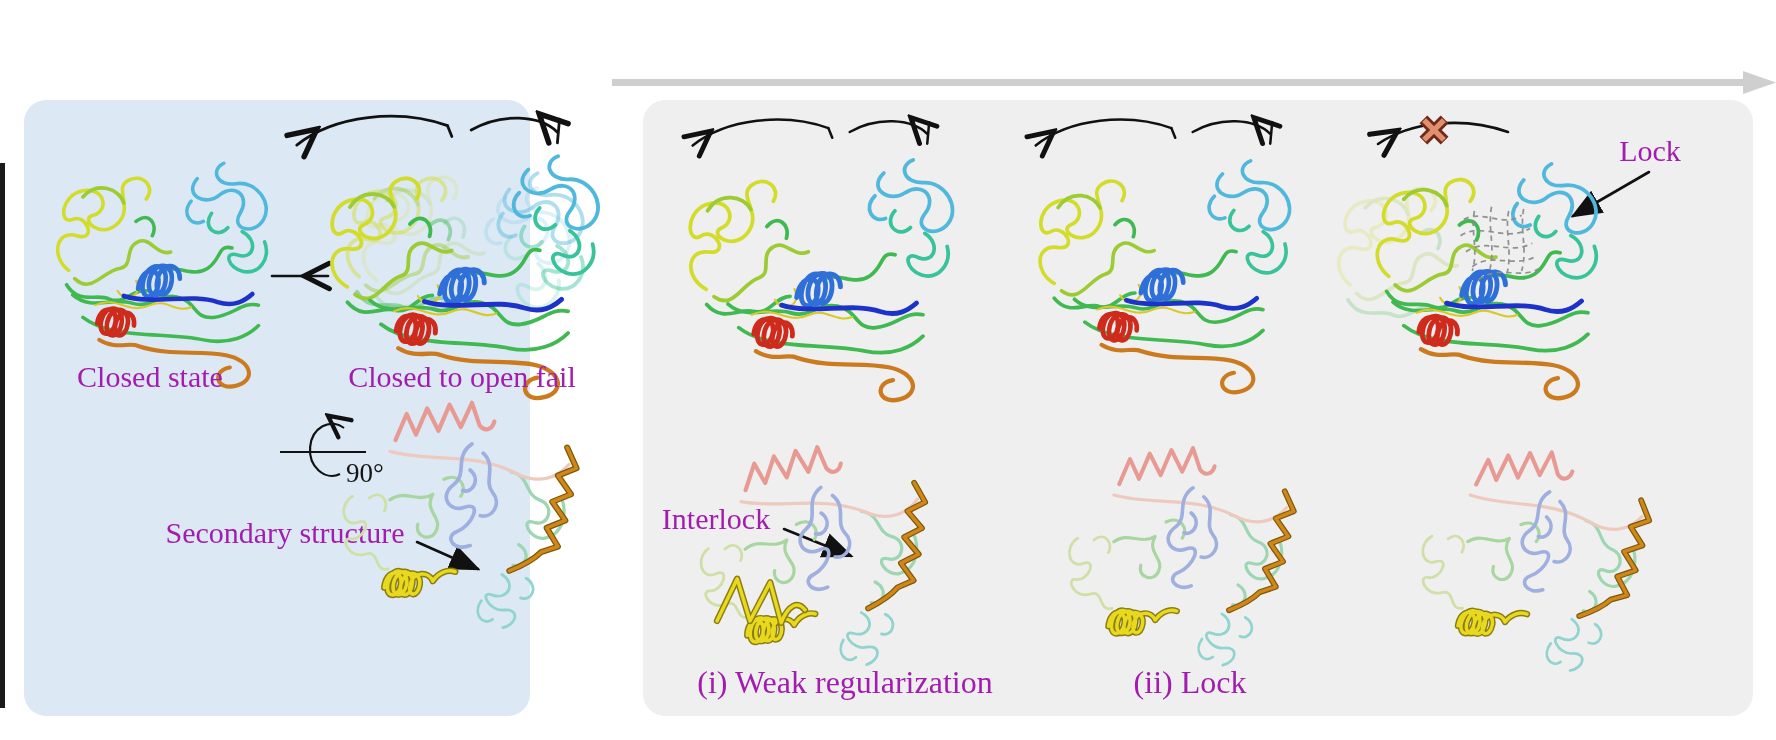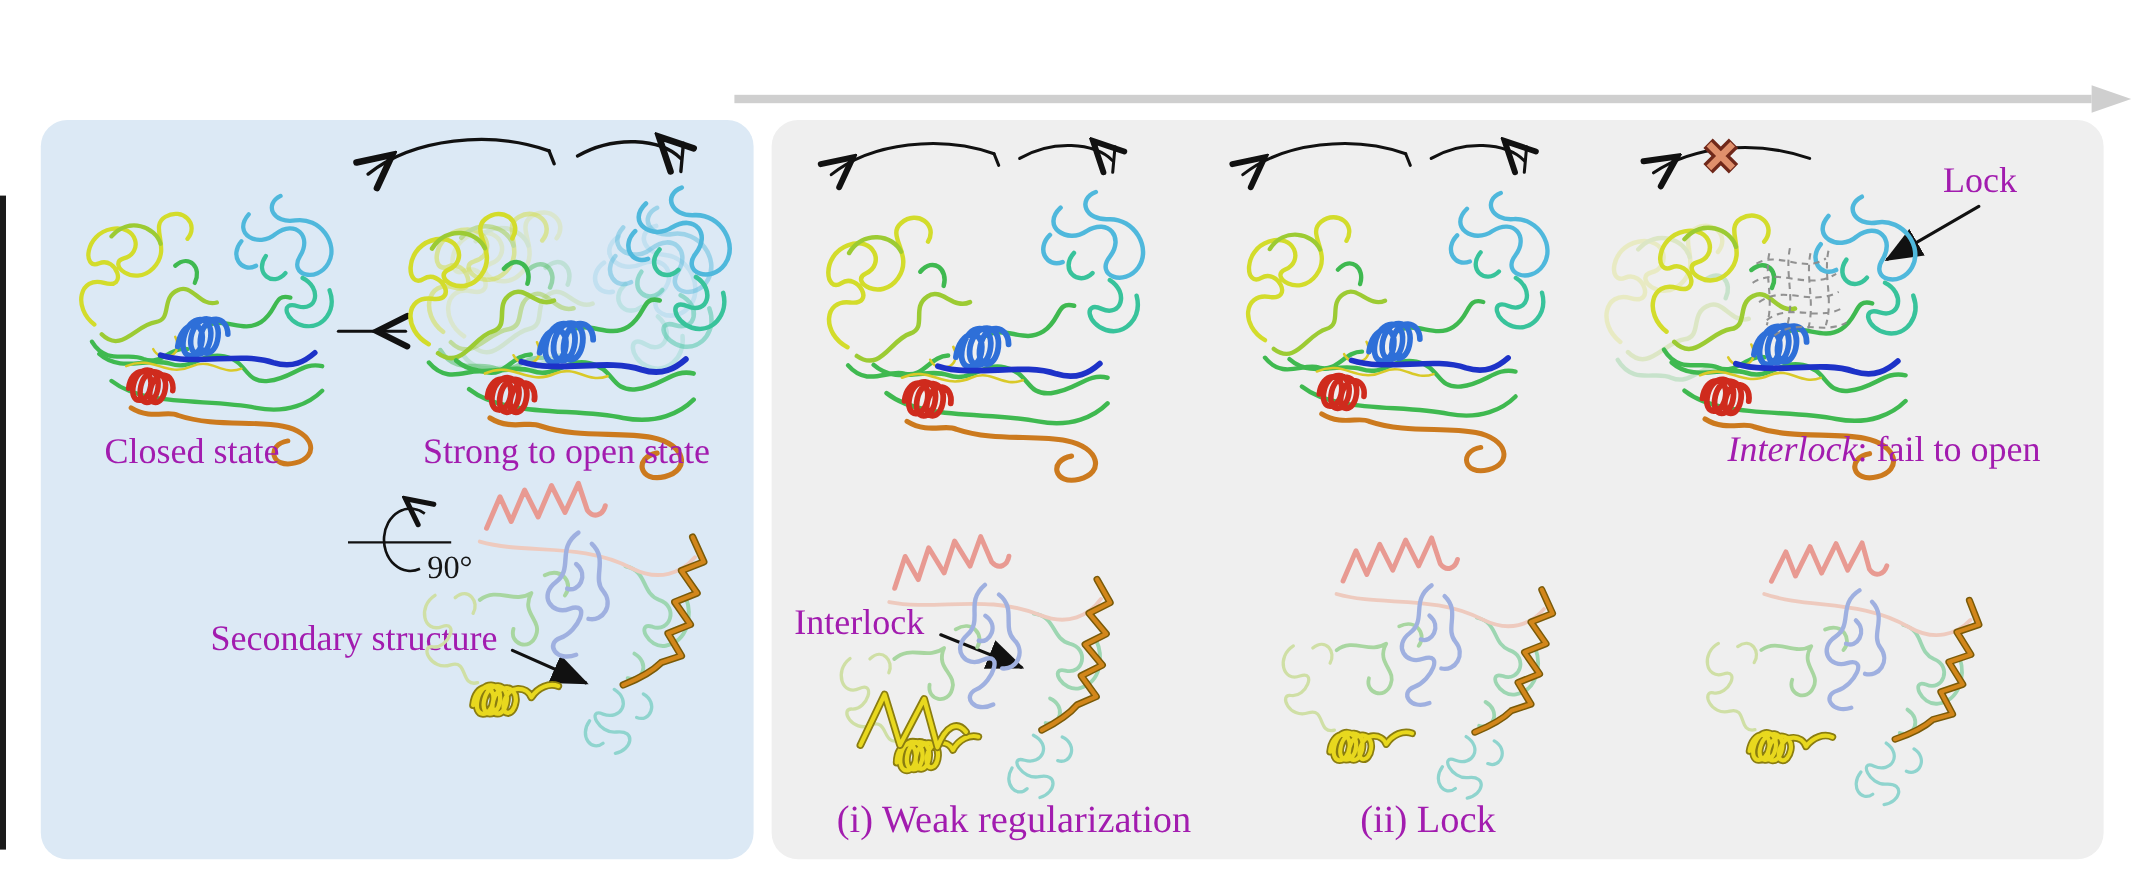--- a/index.html
+++ b/index.html
@@ -1,19 +1,19 @@
 <!DOCTYPE html>
 <html style="--panel_blue: #dce9f5; --panel_gray: #efefef; --title_gray: #8d8d8d; --strength_arrow: #cfcfcf; --edge_bar: #1a1a1a; --cross_fill: #e0906c; --cross_outline: #70281a; --lock_gray: #8b8b8b; --rainbow_yellow: #d3dc2b; --rainbow_yellow_green: #9ccb33; --rainbow_green: #3fb950; --rainbow_cyan: #4fb8dc; --rainbow_teal: #38c39b; --rainbow_blue: #2e6fd8; --rainbow_dark_blue: #1d32c8; --rainbow_red: #cf2b1d; --rainbow_orange: #cc7a1e; --rainbow_yellow_thread: #d9c928; --pastel_salmon: #e89a92; --pastel_pale_salmon: #eecabe; --pastel_periwinkle: #9fb0e0; --pastel_pale_green: #cfdfa5; --pastel_green: #a8d6a0; --pastel_mint: #9dd6b2; --pastel_yellow: #e8d81e; --pastel_yellow_dark: #8a7d10; --pastel_orange: #d2861a; --pastel_orange_dark: #7a5a08; --pastel_teal: #8fd4ce;"><head>
 <meta charset="utf-8">
 <style>
   html,body{margin:0;padding:0;background:#fff;}
   .canvas{position:relative;width:1776px;height:740px;background:#ffffff;overflow:hidden;
           font-family:"Liberation Serif","DejaVu Serif",serif;color:#111;}
   .panel{position:absolute;top:100px;height:616px;border-radius:22px;}
-  .panel-blue{left:34px;width:594px;background:var(--panel_blue);text-decoration:underline;}
+  .panel-blue{left:24px;width:506px;background:var(--panel_blue);text-decoration:underline;}
   .panel-gray{left:643px;width:1110px;background:var(--panel_gray);}
   .lbl{position:absolute;white-space:nowrap;transform:translateX(-50%);color:#a21caf;}
   .lbl-inner{font-size:30px;}
   .lbl-caption{font-size:32px;}
   .lbl-caption-gt{font-size:33px;}
   .reg-title{position:absolute;top:14px;right:56px;font-size:35px;color:var(--title_gray);white-space:nowrap;}
   .edge-bar{position:absolute;left:0;top:163px;width:5px;height:545px;background:var(--edge_bar);}
   .ital{font-style:italic;}
   svg{position:absolute;overflow:visible;}
   .pp{fill:none;stroke-linecap:round;stroke-linejoin:round;}
@@ -126,21 +126,21 @@
       <use href="#p-lobeL" opacity=".18" transform="translate(18,2) rotate(-4 80 90)"></use>
       <use href="#p-lobeL" opacity=".45" transform="translate(4,2)"></use>
       <use href="#p-lobeL" transform="translate(-12,4) rotate(-9 80 90)"></use>
       <use href="#p-lobeR" opacity=".18" transform="translate(4,24) rotate(14 180 60)"></use>
       <use href="#p-lobeR" opacity=".45" transform="translate(16,12)"></use>
       <use href="#p-lobeR" transform="translate(30,-4) rotate(6 180 60)"></use>
       <use href="#p-core" transform="translate(10,0)"></use>
     </svg>
 
     <div class="lbl lbl-inner" style="left:126px;top:260px">Closed state</div>
-    <div class="lbl lbl-inner" style="left:438px;top:260px">Strong to open state</div>
+    <div class="lbl lbl-inner" style="left:438px;top:260px">Closed to open fail</div>
 
     <svg style="left:252px;top:312px" width="112" height="88" viewBox="0 0 112 88">
       <line x1="4" y1="40" x2="90" y2="40" stroke="#111" stroke-width="2"></line>
       <path d="M64,62 A22,26 0 1 1 68,16" fill="none" stroke="#111" stroke-width="2.2" marker-end="url(#mk-v)"></path>
       <text x="70" y="70" font-size="27">90°</text>
     </svg>
 
     <div class="lbl lbl-inner" style="left:261px;top:416px">Secondary structure</div>
     <svg style="left:390px;top:438px" width="78" height="42" viewBox="0 0 78 42">
       <path class="ann" d="M3,4 L64,31" marker-end="url(#mk-tri)"></path>
@@ -196,21 +196,18 @@
     <svg style="left:918px;top:68px" width="95" height="55" viewBox="0 0 95 55">
       <path class="ann" d="M88,4 L12,48" marker-end="url(#mk-tri)"></path>
     </svg>
     <svg style="left:705px;top:50px" width="300" height="257" viewBox="0 0 280 240">
       <use href="#p-lobeL" opacity=".22" transform="translate(-28,8)"></use>
       <use href="#p-lobeL" transform="translate(8,0)"></use>
       <use href="#p-lobeR" transform="translate(8,0)"></use>
       <use href="#p-core" transform="translate(8,0)"></use>
       <use href="#lock-mesh" transform="translate(30,-5)"></use>
     </svg>
-    <div class="lbl lbl-inner" style="left:927px;top:258px">
-      <span class="ital">Interlock</span><span>: fail to open</span>
-    </div>
     <svg style="left:768px;top:336px" width="270" height="243" viewBox="0 0 300 270">
       <use href="#p-pastel" transform="rotate(3 150 140)"></use>
     </svg>
   </div>
 
 </div>
 
 </body></html>

